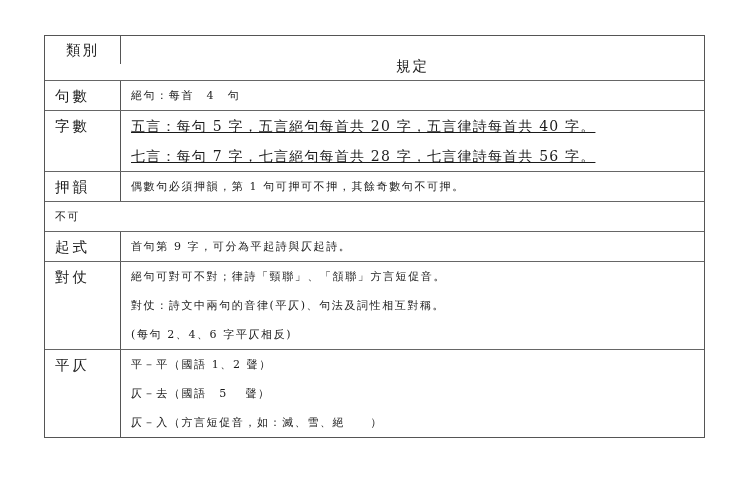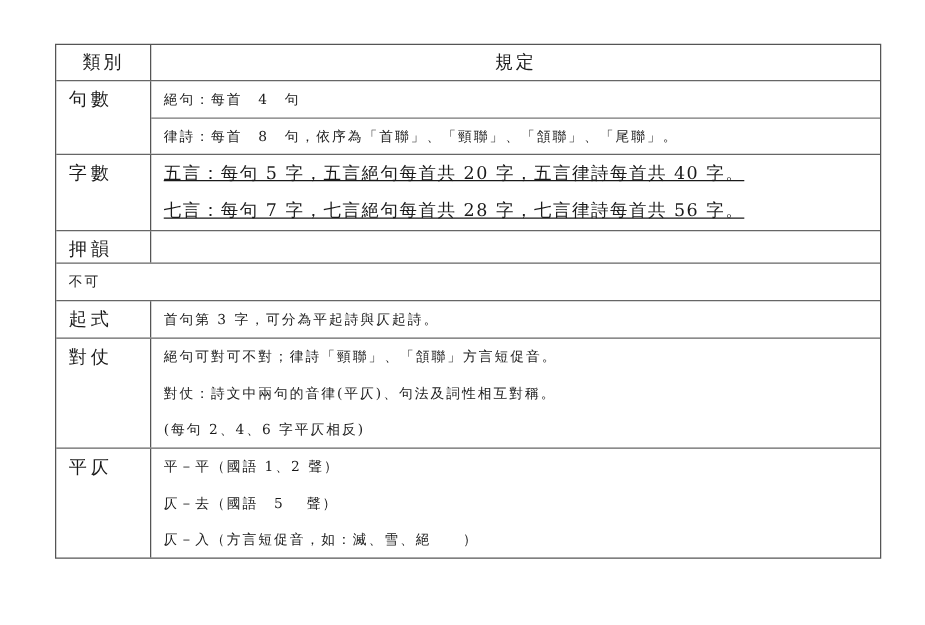--- a/index.html
+++ b/index.html
@@ -60,63 +60,66 @@
       height: 28px;
       line-height: 28px;
       letter-spacing: 2px;
     }
     .header .rule {
       text-align: center;
       height: 28px;
       line-height: 28px;
       font-size: 14.5px;
       letter-spacing: 2px;
+      margin-top: 16px;
     }
     .small { font-size: 14px; letter-spacing: 1.2px; text-decoration: underline; }
   </style>
 </head>
 <body>
 
 <div class="table">
 
   <div class="row header">
     <div class="cat">類別</div>
     <div class="rule">規定</div>
   </div>
 
   <div class="row">
     <div class="cat">句數</div>
     <div class="rule">
       <div class="line">絕句：每首　4　句</div>
-      <div class="line sep">律詩：每首　8　句，依序為「首聯」、「頸聯」、「頷聯」、「尾聯」。</div>
     </div>
   </div>
 
   <div class="row">
     <div class="cat">字數</div>
     <div class="rule">
       <div class="line tall small">五言：每句 5 字，五言絕句每首共 20 字，五言律詩每首共 40 字。</div>
       <div class="line tall small">七言：每句 7 字，七言絕句每首共 28 字，七言律詩每首共 56 字。</div>
     </div>
   </div>
 
   <div class="row">
     <div class="cat">押韻</div>
+    <div class="rule">
+      <div class="line">偶數句必須押韻，第 1 句可押可不押，其餘奇數句不可押。</div>
+    </div>
   </div>
 
   <div class="row">
     <div class="rule">
       <div class="line">不可</div>
     </div>
   </div>
 
   <div class="row">
     <div class="cat">起式</div>
     <div class="rule">
-      <div class="line">首句第 3 字，可分為平起詩與仄起詩。</div>
+      <div class="line">首句第 9 字，可分為平起詩與仄起詩。</div>
     </div>
   </div>
 
   <div class="row">
     <div class="cat">對仗</div>
     <div class="rule">
       <div class="line">絕句可對可不對；律詩「頸聯」、「頷聯」方言短促音。</div>
       <div class="line">對仗：詩文中兩句的音律(平仄)、句法及詞性相互對稱。</div>
       <div class="line">(每句 2、4、6 字平仄相反)</div>
     </div>

